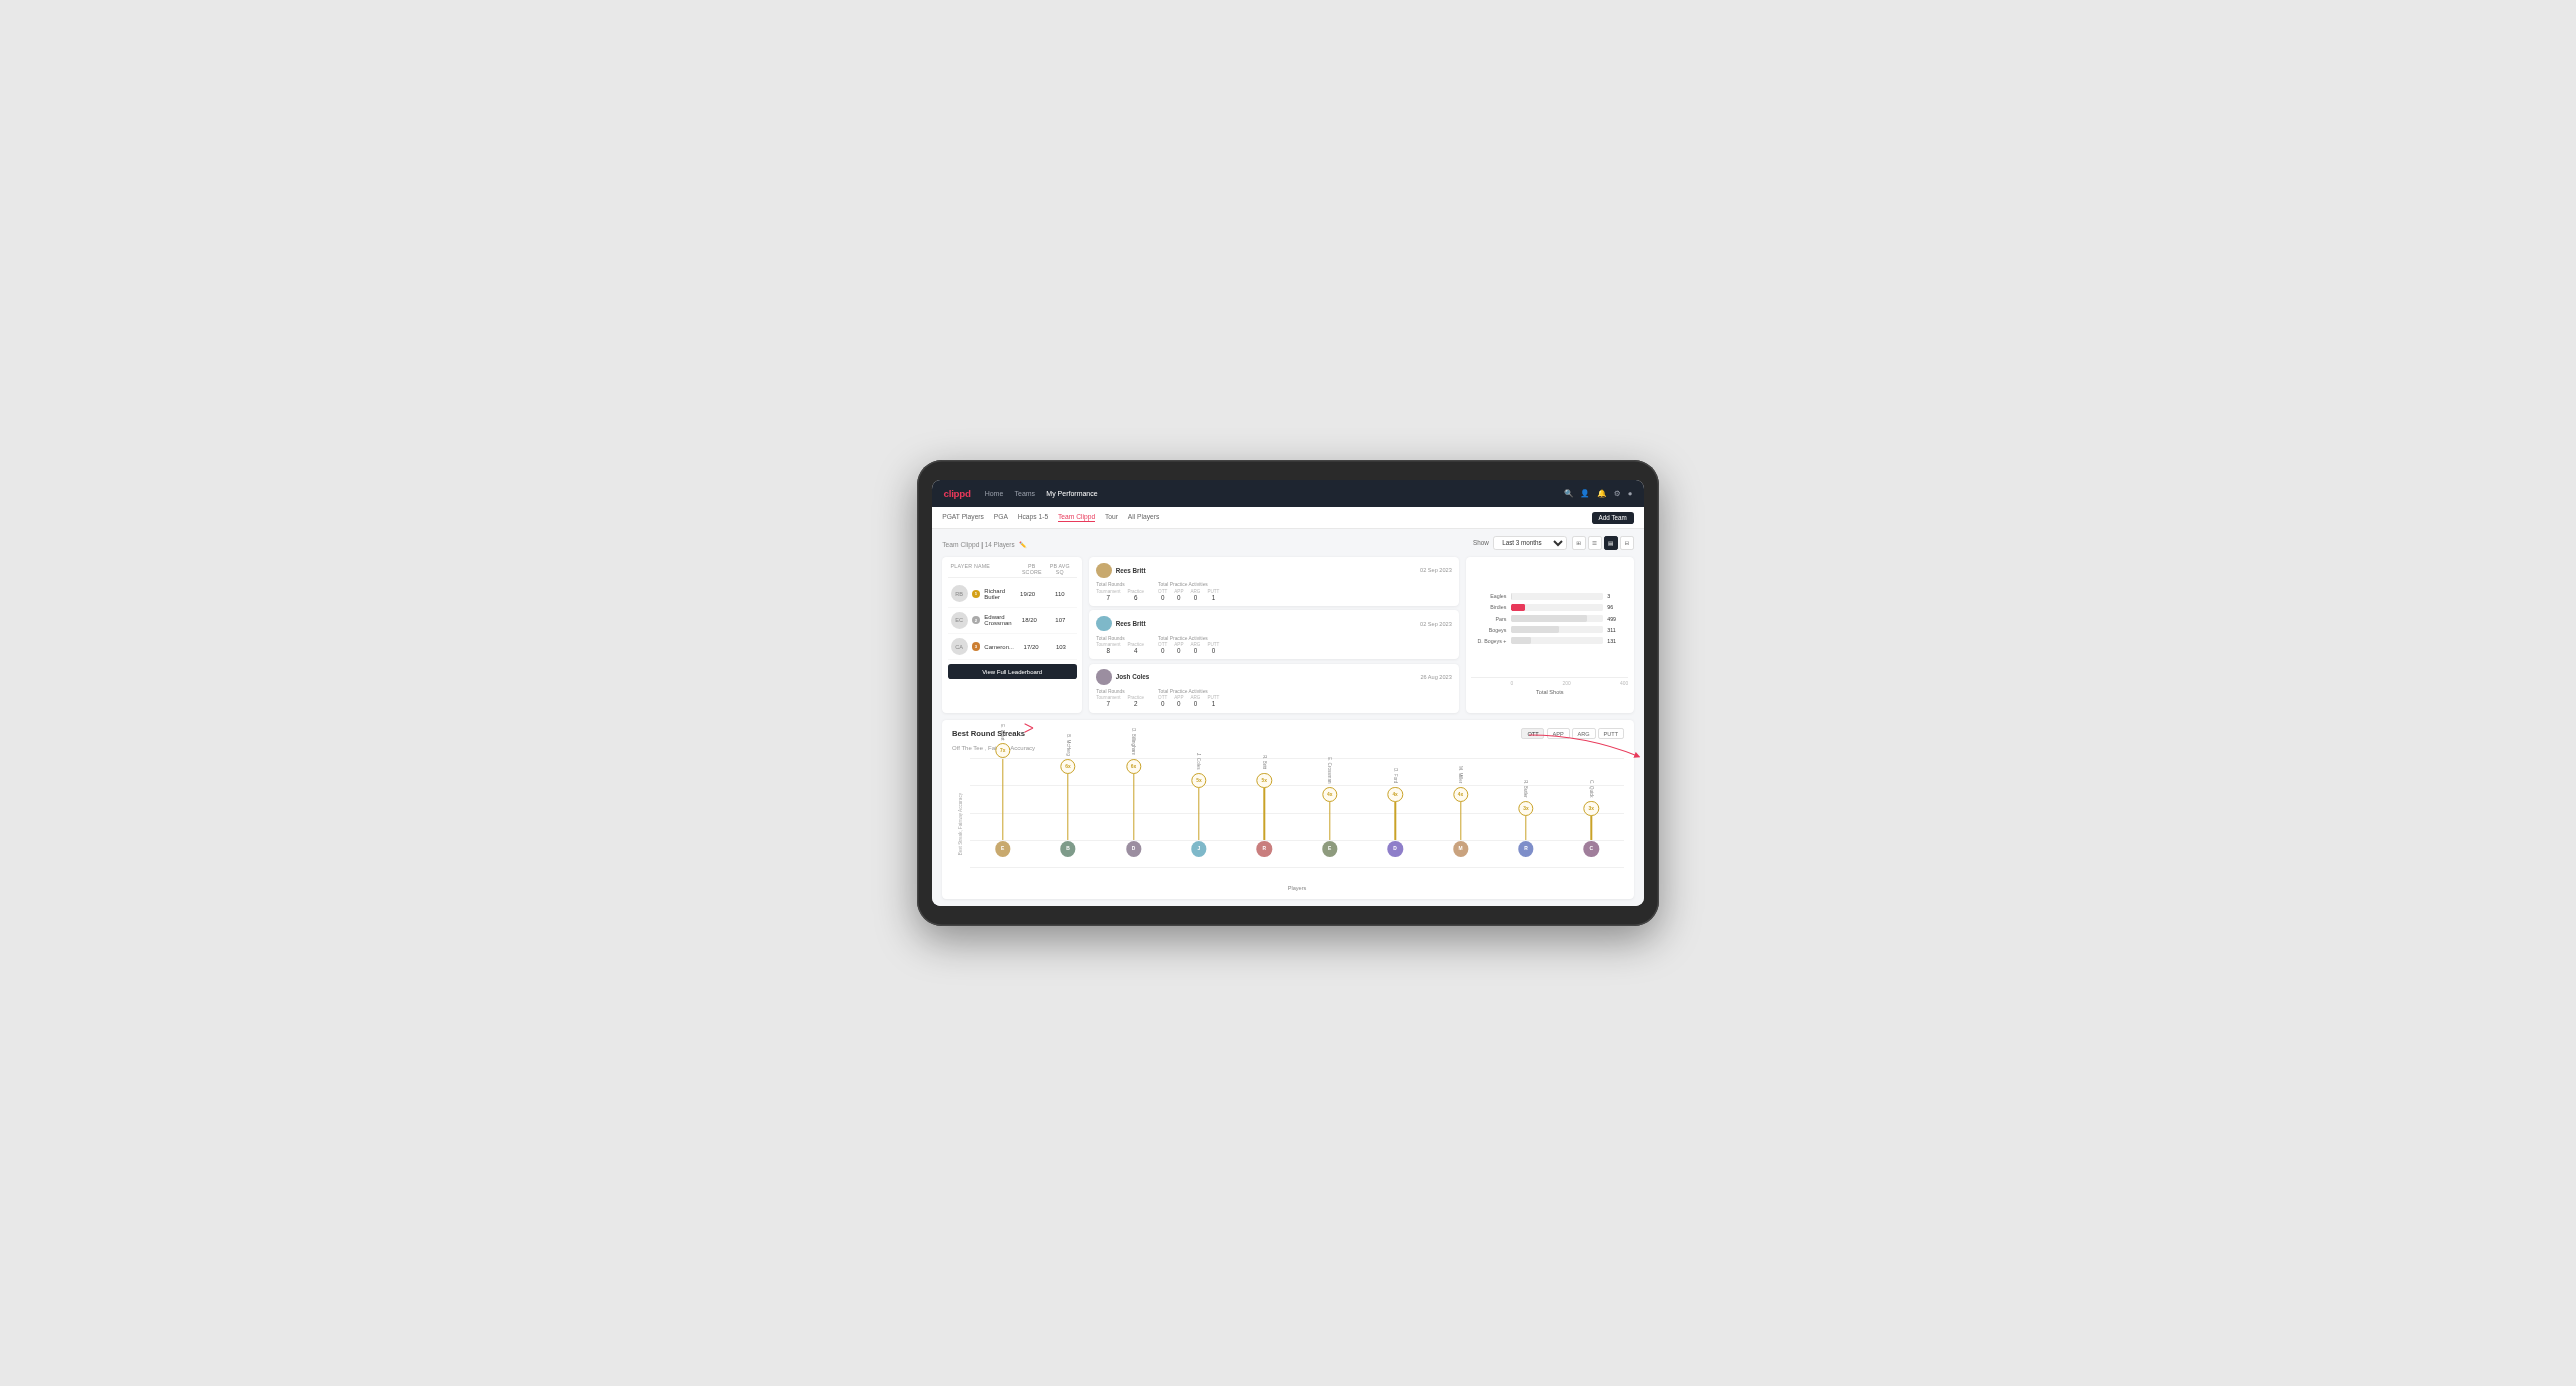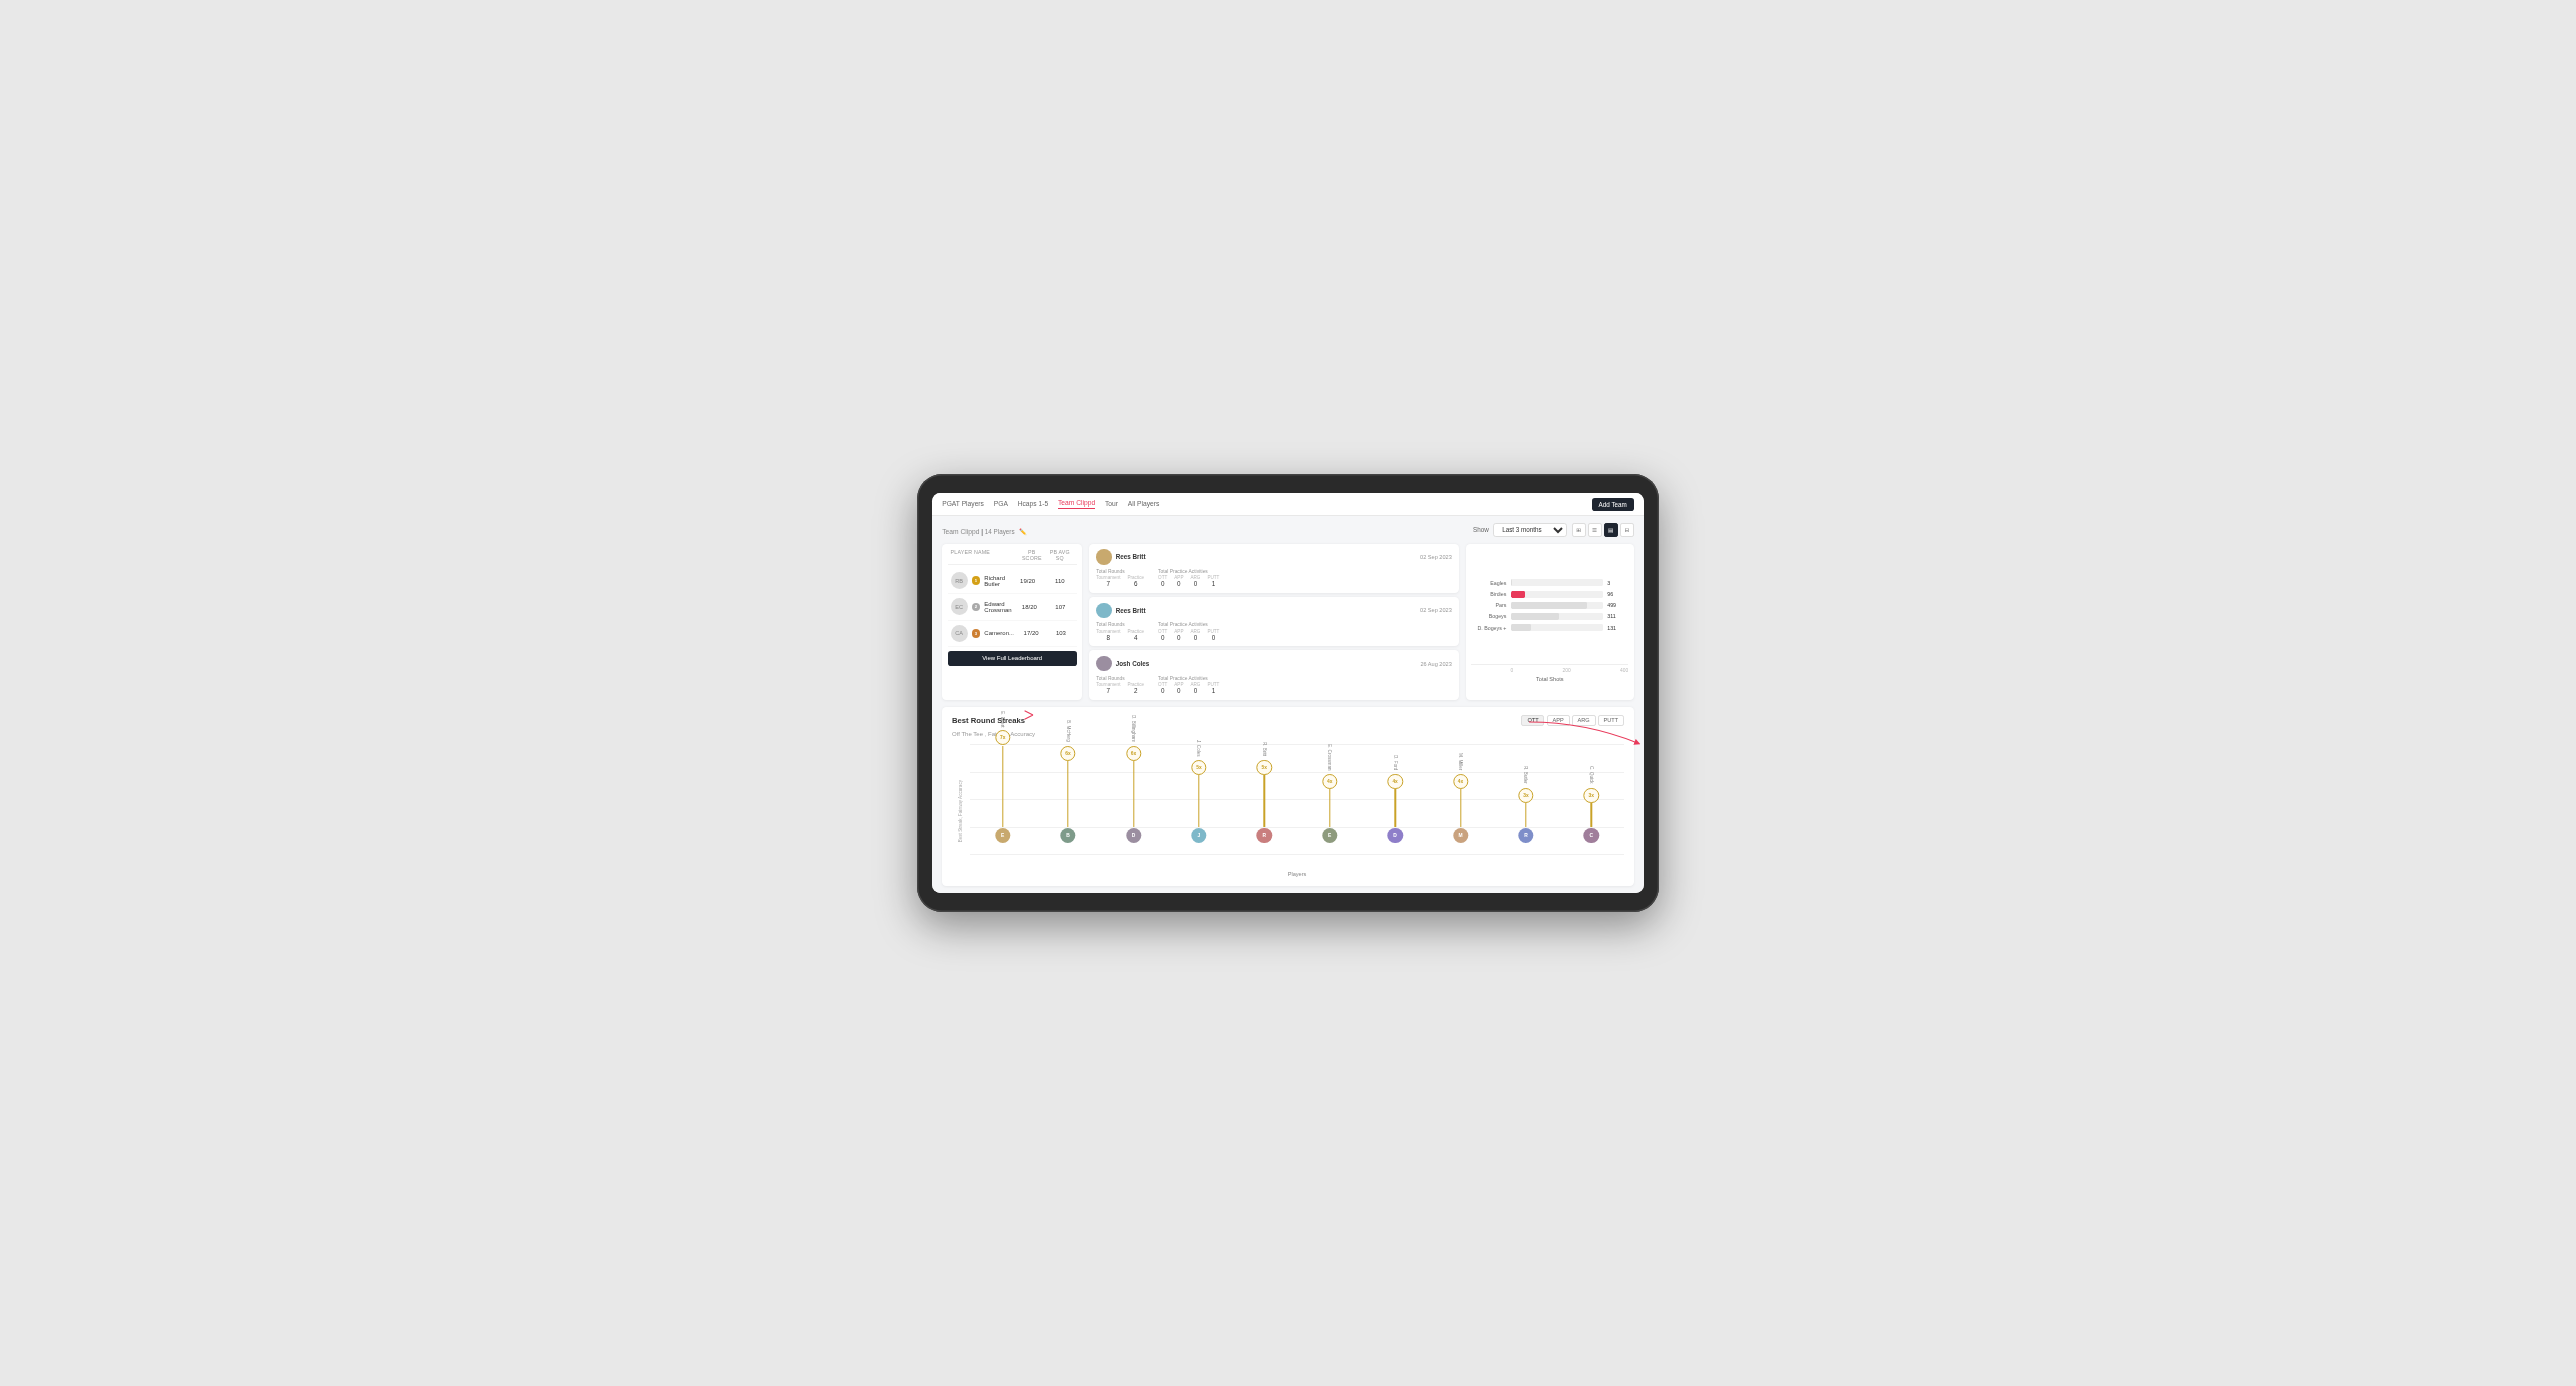--- a/index.html
+++ b/index.html
@@ -438,20 +438,35 @@
     .bs-subtitle span {
       color: #999;
     }
   </style>
 </head>
 <body>
 
 <div class="tablet-outer">
   <div class="tablet-screen">
 
+    <div class="nav-bar">
+      <span class="nav-logo">clippd</span>
+      <div class="nav-links">
+        <a class="nav-link">Home</a>
+        <a class="nav-link">Teams</a>
+        <a class="nav-link active">My Performance</a>
+      </div>
+      <div class="nav-right">
+        <span class="nav-icon">🔍</span>
+        <span class="nav-icon">👤</span>
+        <span class="nav-icon">🔔</span>
+        <span class="nav-icon">⚙</span>
+        <span class="nav-icon">●</span>
+      </div>
+    </div>
 
     <div class="sub-nav">
       <a class="sub-nav-link">PGAT Players</a>
       <a class="sub-nav-link">PGA</a>
       <a class="sub-nav-link">Hcaps 1-5</a>
       <a class="sub-nav-link active">Team Clippd</a>
       <a class="sub-nav-link">Tour</a>
       <a class="sub-nav-link">All Players</a>
       <div class="sub-nav-right">
         <button class="add-team-btn">Add Team</button>

